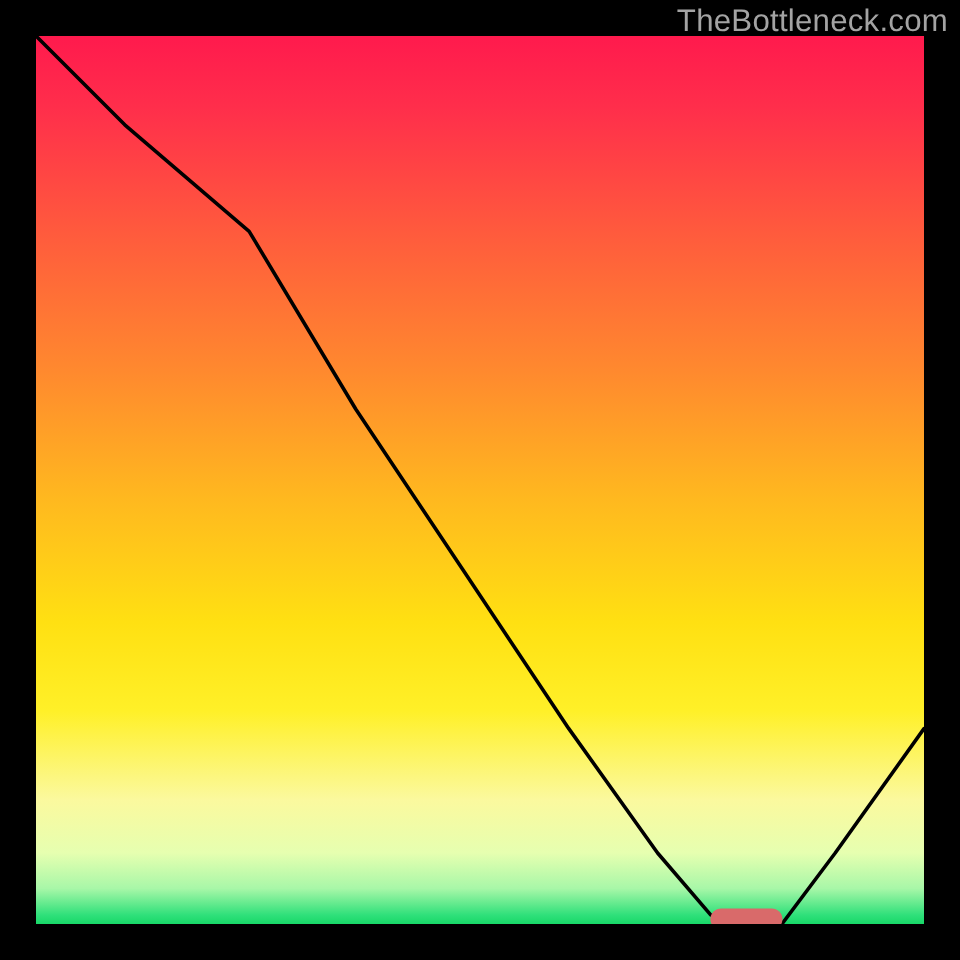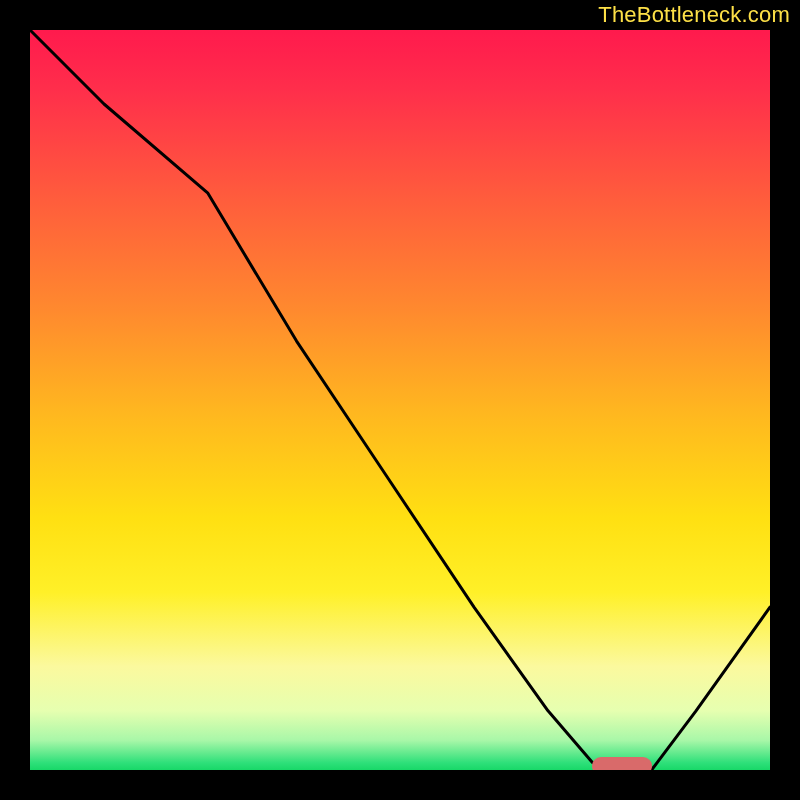--- a/index.html
+++ b/index.html
@@ -8,23 +8,23 @@
     position: relative;
     width: 800px;
     height: 800px;
     background: #000;
   }
   .watermark {
     position: absolute;
     top: 2px;
     right: 10px;
     font-family: Arial, Helvetica, sans-serif;
-    font-size: 22px;
+    font-size: 26px;
     font-weight: 500;
-    color: #fde047;
+    color: #a3a3a3;
     letter-spacing: 0.2px;
     z-index: 5;
   }
   .plot {
     position: absolute;
     left: 30px;
     top: 30px;
     width: 740px;
     height: 740px;
     overflow: hidden;

